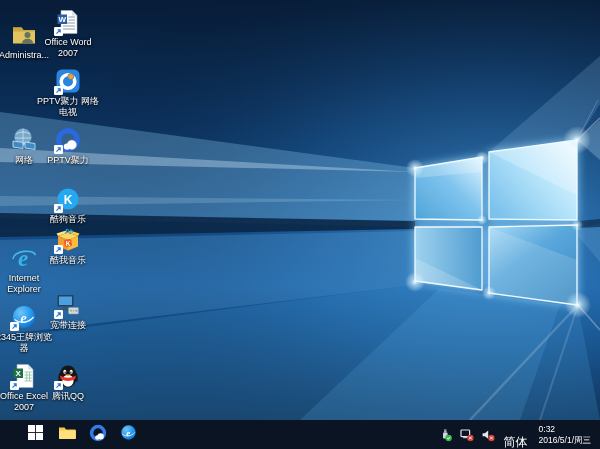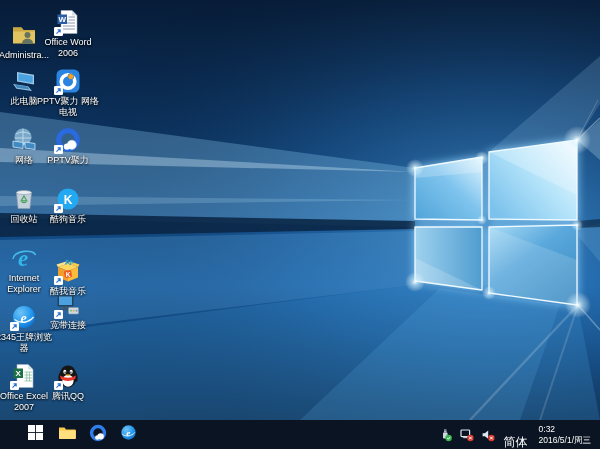--- a/index.html
+++ b/index.html
@@ -144,34 +144,23 @@
           <rect x="2.5" y="5.5" width="9.5" height="9.5" fill="#2b5ea7"></rect>
           <text x="7.2" y="12.8" font-size="8" font-weight="bold" fill="#fff" text-anchor="middle" font-family="Liberation Sans,sans-serif">W</text>
         </svg>
         <div class="sc">
           <svg viewBox="0 0 8 8">
               <rect width="8" height="8" rx="1.2" fill="#fff"></rect>
               <path d="M2.2 5.8 L5.3 2.7 M3.2 2.5 h2.3 v2.3" stroke="#2a6fd4" stroke-width="1" fill="none"></path>
             </svg>
         </div>
       </div>
-      <div class="lbl">Office Word 2006</div>
-    </div>
-
-    <div class="cell" style="left:2px;top:68px">
-      <div class="ic">
-        <svg viewBox="0 0 26 26">
-          <polygon points="6,4 23,6.8 23,16.5 6,13.6" fill="#9cc8e8"></polygon>
-          <polygon points="7.3,5.6 21.7,8 21.7,15 7.3,12.4" fill="#4aa2e0"></polygon>
-          <polygon points="2,16 17,18.2 21,23 5.5,20.8" fill="#8fc0e4"></polygon>
-          <polygon points="3.8,16.8 16.2,18.6 18.6,21.6 6,19.8" fill="#3f85b8"></polygon>
-        </svg>
-      </div>
-      <div class="lbl">此电脑</div>
-    </div>
+      <div class="lbl">Office Word 2007</div>
+    </div>
+
 
     <div class="cell" style="left:46px;top:68px">
       <div class="ic">
         <svg viewBox="0 0 26 26">
           <rect x="1.5" y="1.5" width="23" height="23" rx="5.5" fill="#2a84e0"></rect>
           <circle cx="13" cy="13.5" r="6.8" fill="none" stroke="#fff" stroke-width="3.6"></circle>
           <circle cx="15.8" cy="8.6" r="3" fill="#ff9f1a" stroke="#2a84e0" stroke-width="0.8"></circle>
         </svg>
         <div class="sc">
           <svg viewBox="0 0 8 8">
@@ -205,31 +194,20 @@
         <div class="sc">
           <svg viewBox="0 0 8 8">
               <rect width="8" height="8" rx="1.2" fill="#fff"></rect>
               <path d="M2.2 5.8 L5.3 2.7 M3.2 2.5 h2.3 v2.3" stroke="#2a6fd4" stroke-width="1" fill="none"></path>
             </svg>
         </div>
       </div>
       <div class="lbl">PPTV聚力</div>
     </div>
 
-    <div class="cell" style="left:2px;top:186px">
-      <div class="ic">
-        <svg viewBox="0 0 26 26">
-          <path d="M5.5 6.5h15l-1.6 16H7.1z" fill="#cfd8e0" opacity="0.92" stroke="#96a4b0" stroke-width="0.7"></path>
-          <ellipse cx="13" cy="6.5" rx="7.5" ry="2" fill="#e8eef3" stroke="#96a4b0" stroke-width="0.7"></ellipse>
-          <path d="M13 10l2.8 4.8h-5.6z" fill="none" stroke="#44a054" stroke-width="1.2"></path>
-          <path d="M10.8 16.5h4.4" stroke="#44a054" stroke-width="1.1"></path>
-        </svg>
-      </div>
-      <div class="lbl">回收站</div>
-    </div>
 
     <div class="cell" style="left:46px;top:186px">
       <div class="ic">
         <svg viewBox="0 0 26 26">
           <circle cx="13" cy="13" r="10.5" fill="#23a8f2"></circle>
           <text x="13" y="17.6" text-anchor="middle" font-size="12" font-weight="bold" fill="#fff" font-family="Liberation Sans,sans-serif">K</text>
         </svg>
         <div class="sc">
           <svg viewBox="0 0 8 8">
               <rect width="8" height="8" rx="1.2" fill="#fff"></rect>
@@ -243,21 +221,21 @@
     <div class="cell" style="left:2px;top:245px">
       <div class="ic">
         <svg viewBox="0 0 26 26">
           <text x="12" y="20.5" text-anchor="middle" font-size="23" font-style="italic" font-weight="bold" fill="#35b6ea" font-family="Liberation Serif,serif">e</text>
           <path d="M2 14C3.2 5.5 23 3.5 24.4 10.2" fill="none" stroke="#49c3f0" stroke-width="1.6" opacity="0.9"></path>
         </svg>
       </div>
       <div class="lbl">Internet Explorer</div>
     </div>
 
-    <div class="cell" style="left:46px;top:258px">
+    <div class="cell" style="left:46px;top:227px">
       <div class="ic">
         <svg viewBox="0 0 26 26">
           <path d="M3 9 L1.5 6.5 L11 3.5 L13 5.5 Z" fill="#ffe38a"></path>
           <path d="M23 9 L24.5 6.5 L15 3.5 L13 5.5 Z" fill="#ffca45"></path>
           <path d="M3 9 L13 5.5 L23 9 L13 13 Z" fill="#ffd75e"></path>
           <path d="M3 9 L13 13 V23.5 L3 19.5 Z" fill="#f09f2e"></path>
           <path d="M23 9 L13 13 V23.5 L23 19.5 Z" fill="#fbbc3c"></path>
           <path d="M11.5 5.2v-3l1.8.5v2.8M15.5 5.8v-3l1.6.6v2.6" stroke="#2ba8d8" stroke-width="0.9" fill="none"></path>
           <circle cx="11" cy="5.6" r="1" fill="#2ba8d8"></circle>
             <circle cx="15.1" cy="6.2" r="1" fill="#2ba8d8"></circle>

